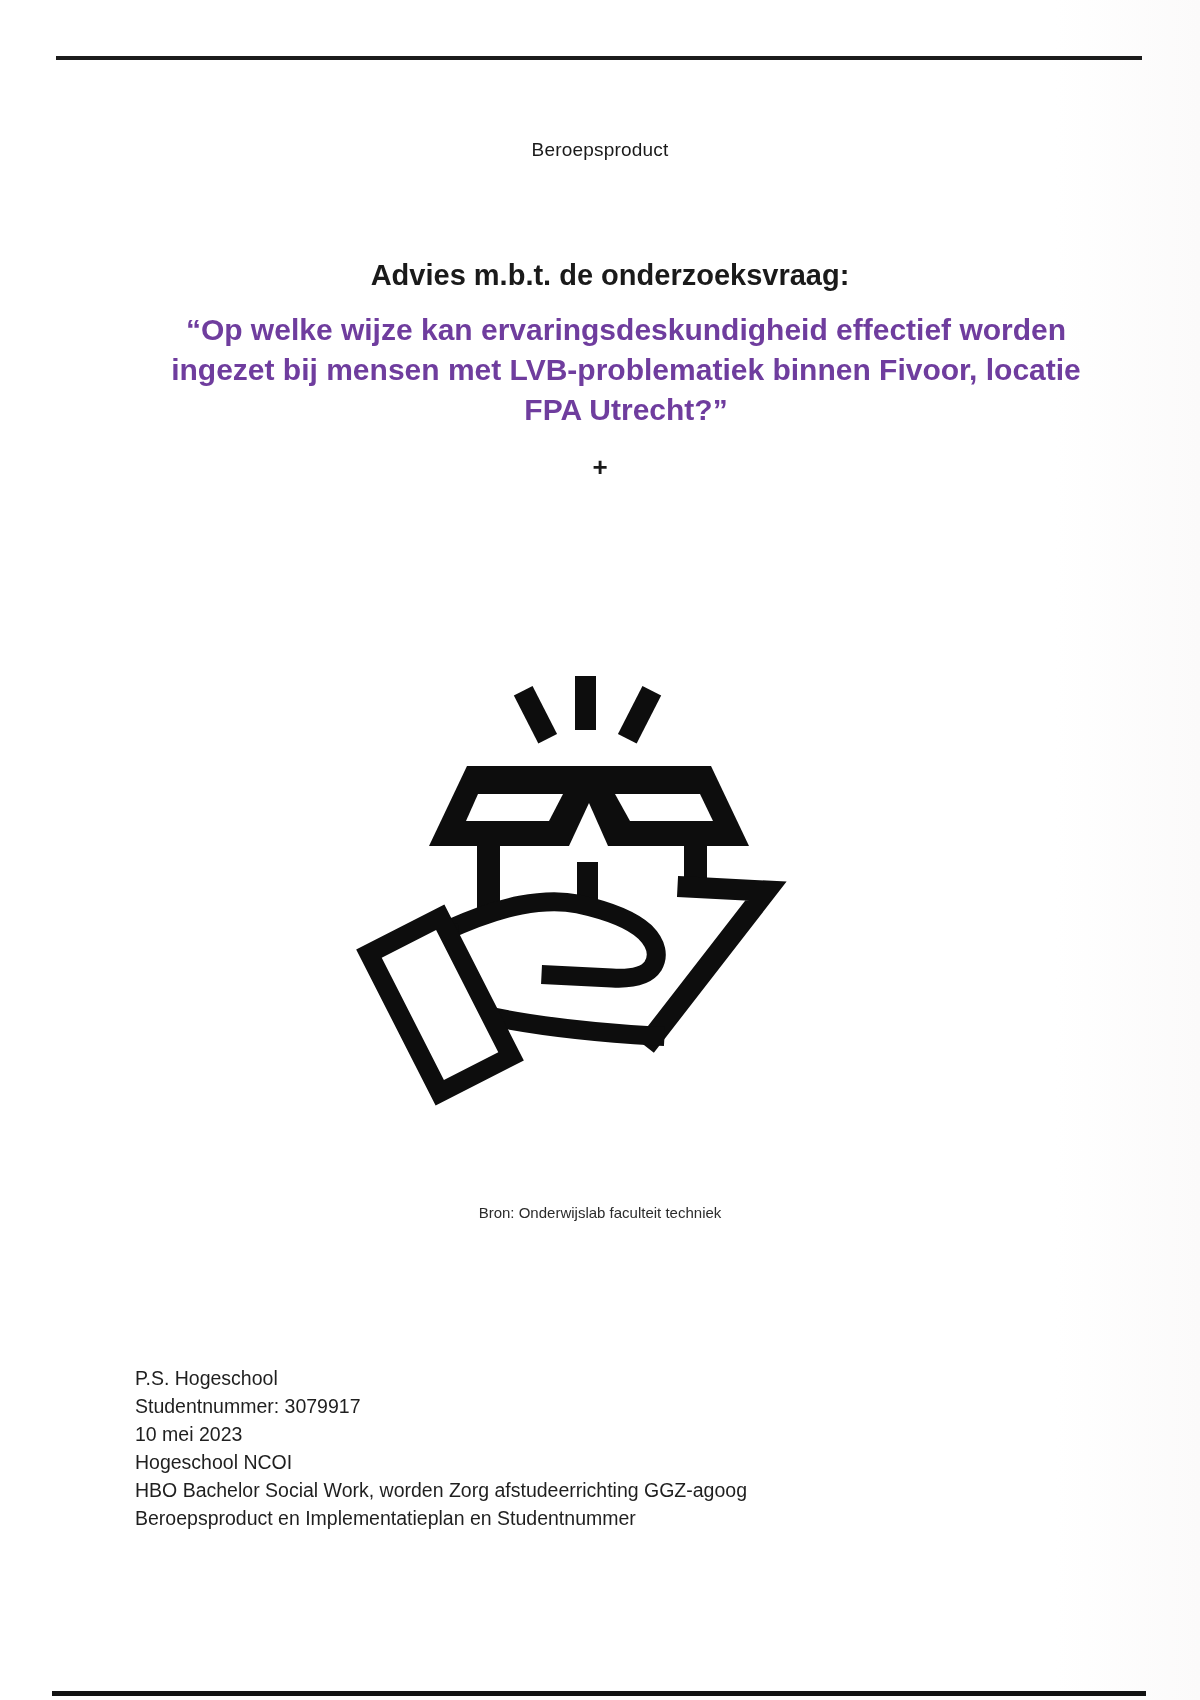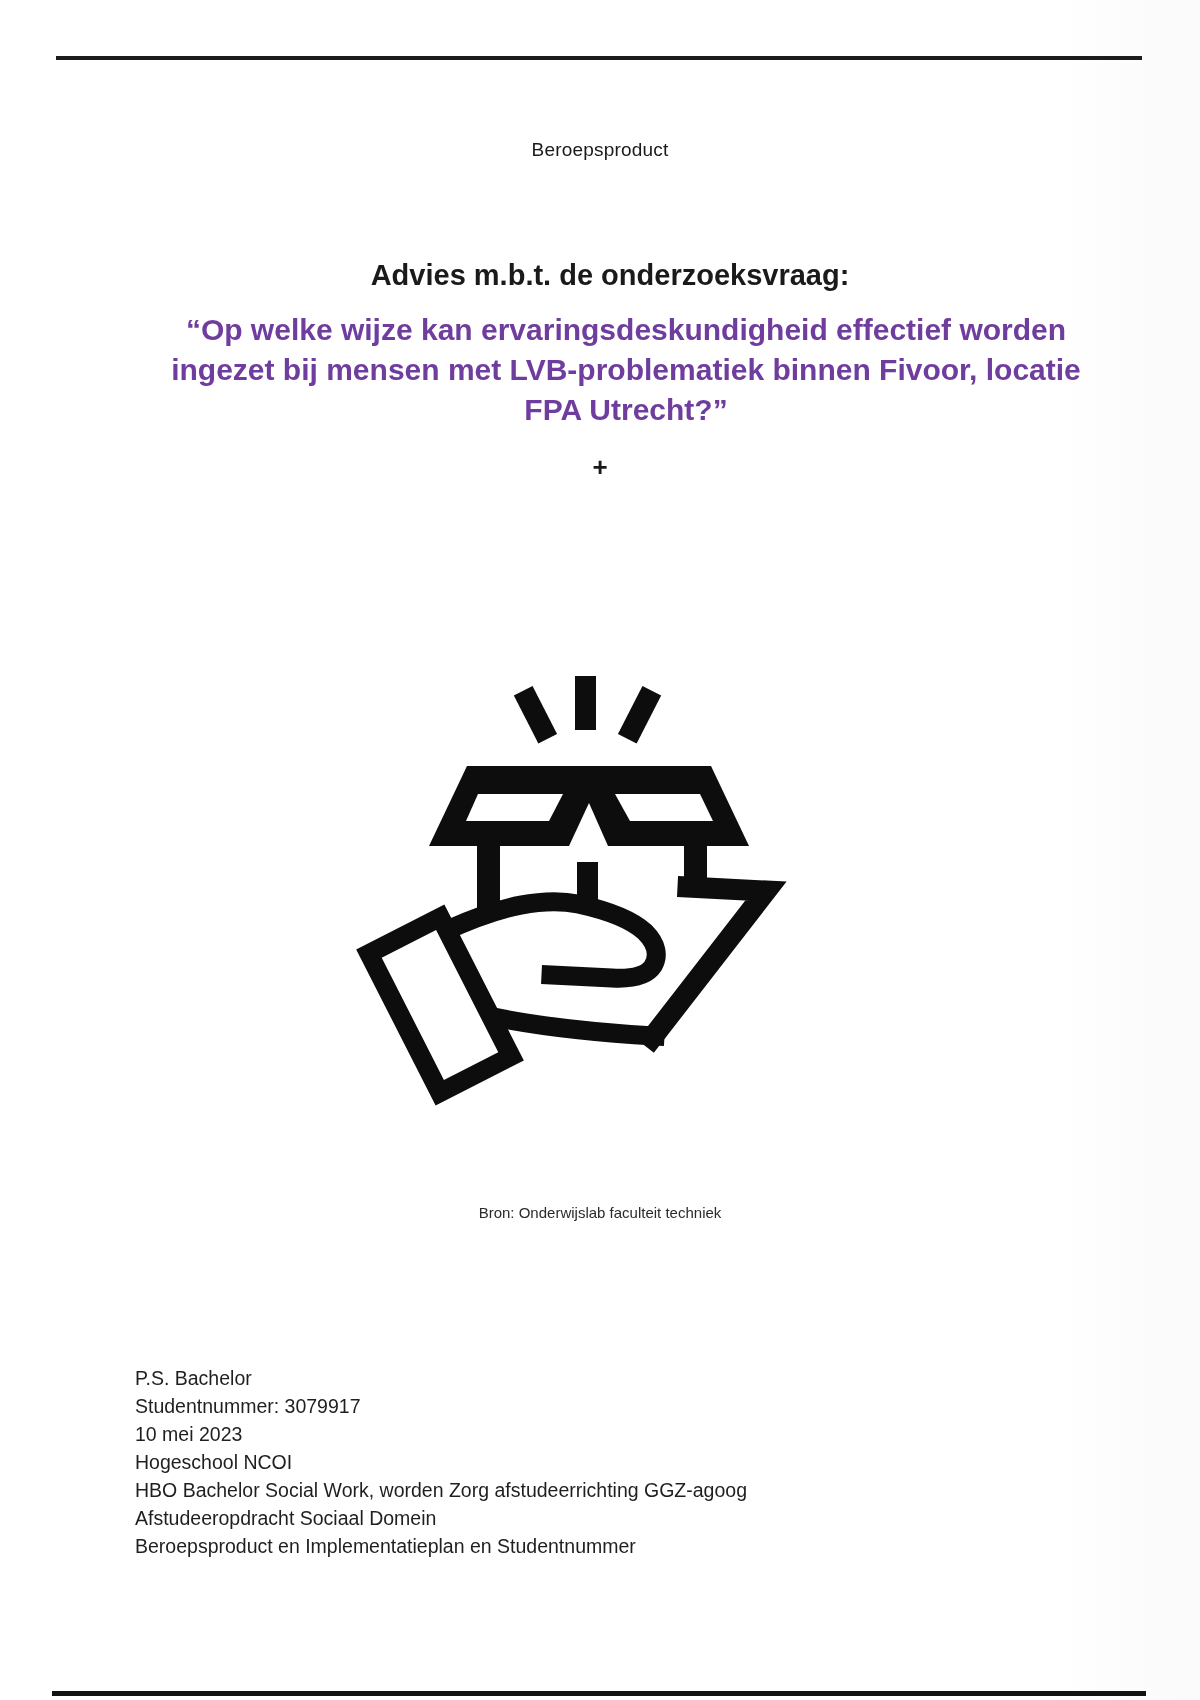--- a/index.html
+++ b/index.html
@@ -78,24 +78,23 @@
 
       <g transform="rotate(-27 440 1005)">
         <rect x="400" y="927" width="80" height="156" fill="#ffffff" stroke="#0d0d0d" stroke-width="19"></rect>
       </g>
     </svg>
   </div>
 
   <div class="center-text caption">Bron: Onderwijslab faculteit techniek</div>
 
   <div class="author-block">
-    <span class="author-line">P.S. Bachelor</span>
+    <span class="author-line">P.S. Hogeschool</span>
     <span class="author-line">Studentnummer: 3079917</span>
     <span class="author-line">10 mei 2023</span>
     <span class="author-line">Hogeschool NCOI</span>
     <span class="author-line">HBO Bachelor Social Work, worden Zorg afstudeerrichting GGZ-agoog</span>
-    <span class="author-line">Afstudeeropdracht Sociaal Domein</span>
     <span class="author-line">Beroepsproduct en Implementatieplan en Studentnummer</span>
   </div>
 
   <div class="rule rule-bottom"></div>
 
 </div>
 
 </body></html>

